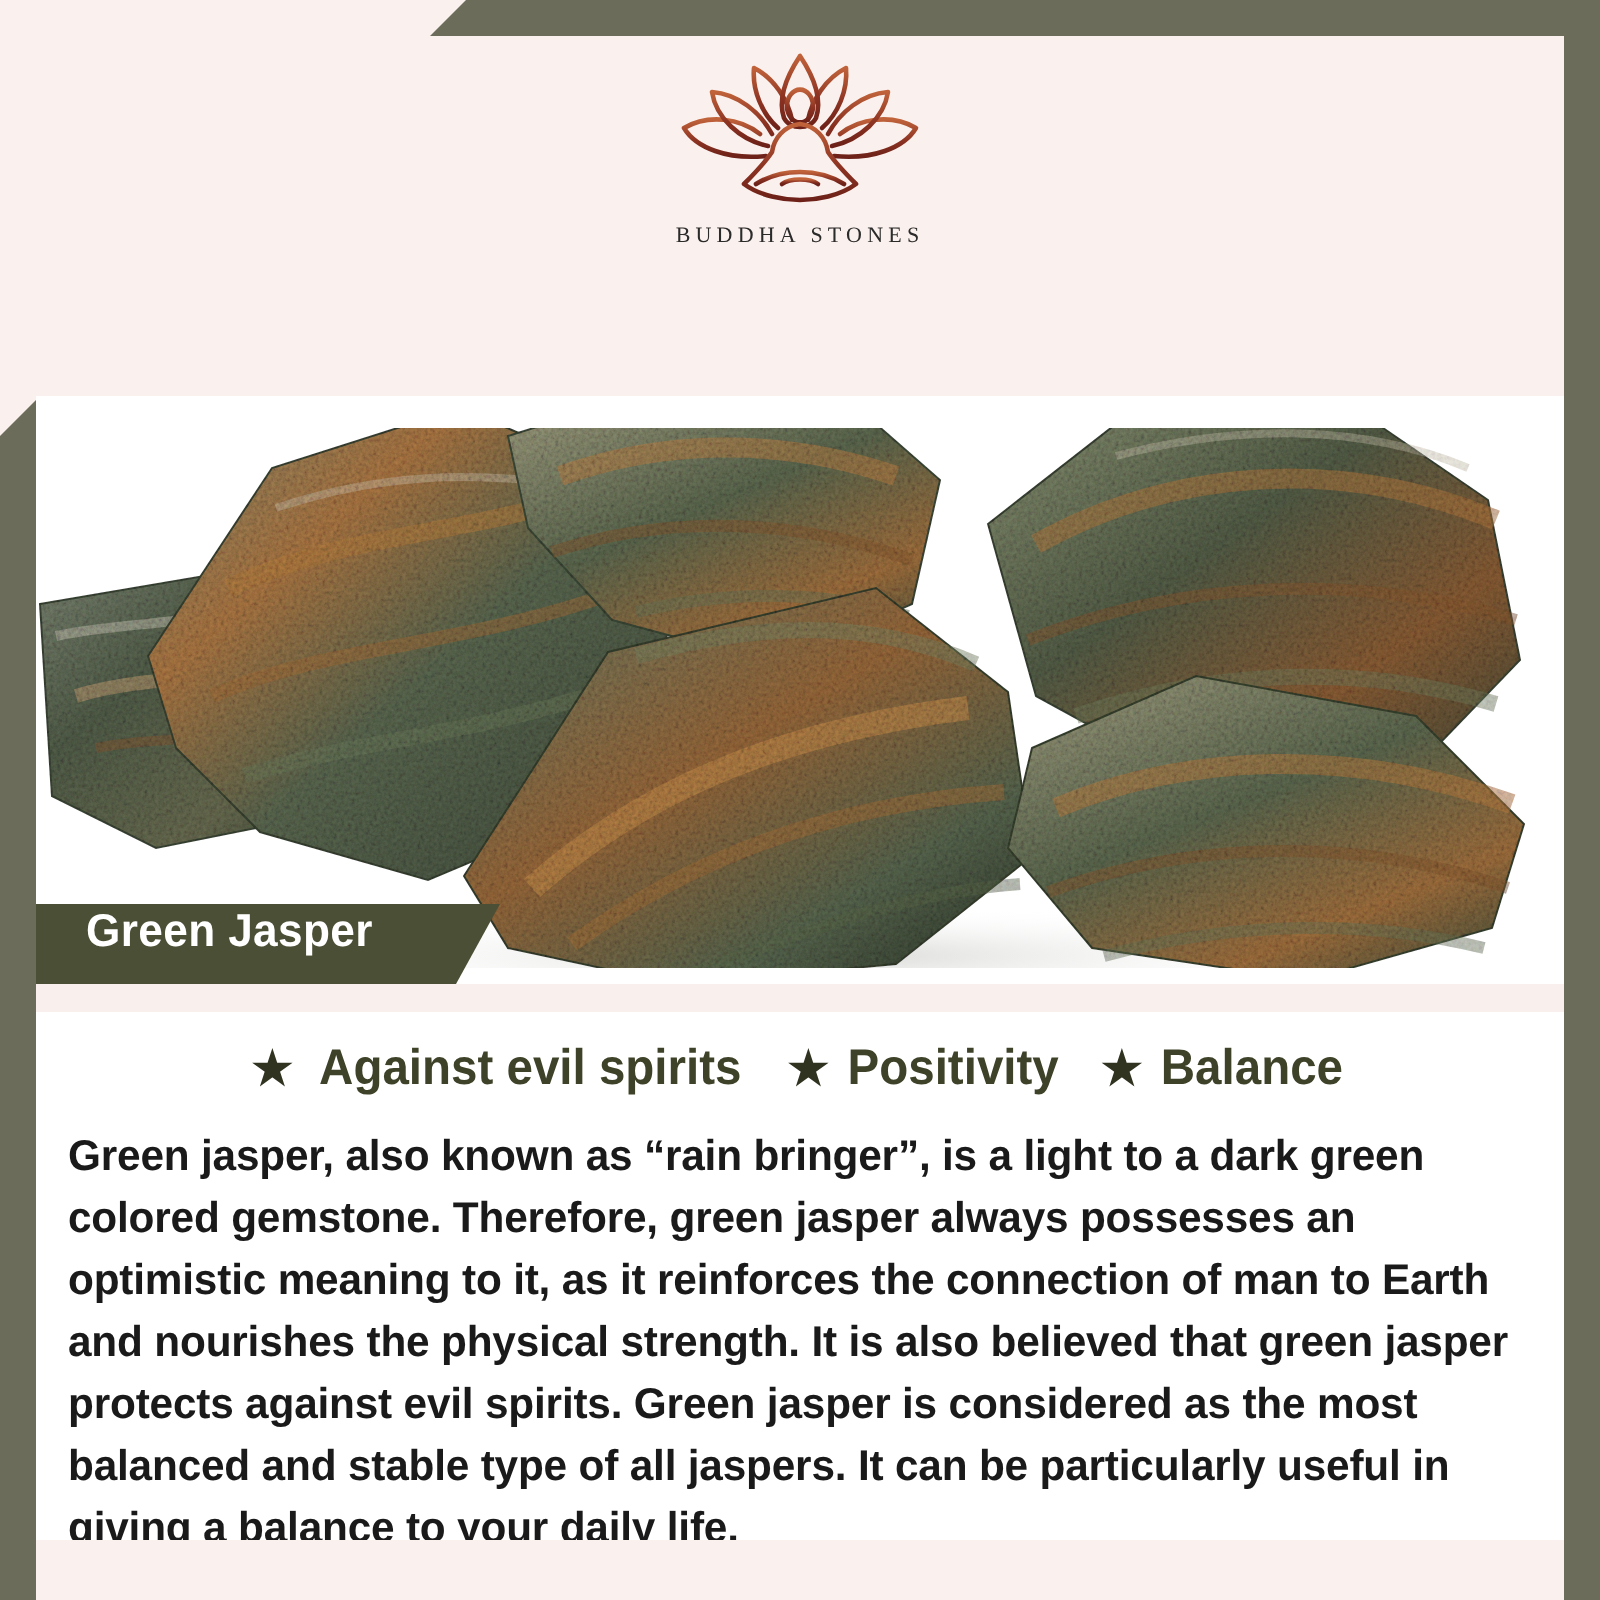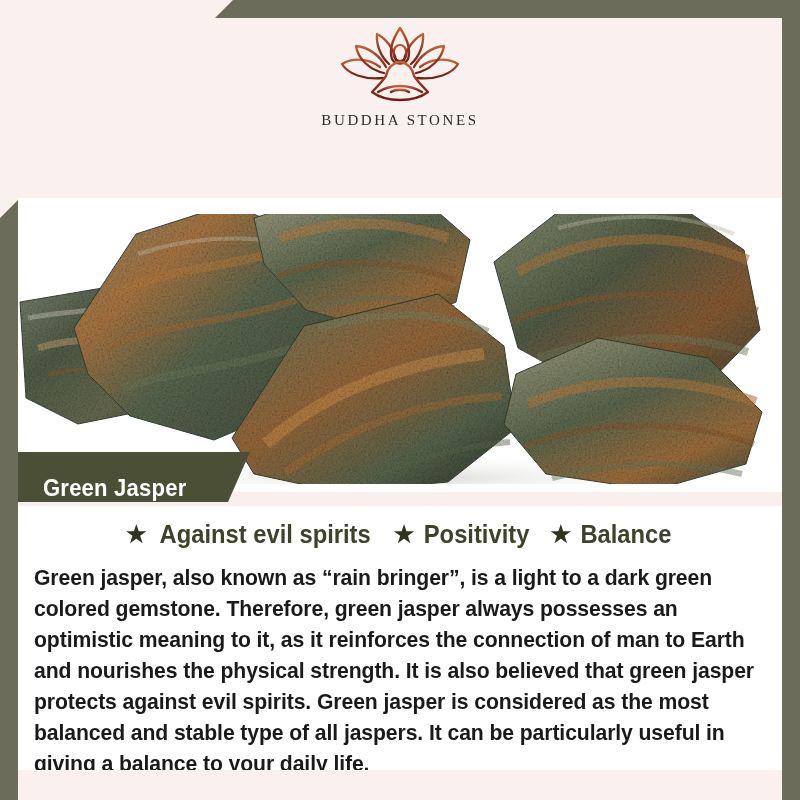--- a/index.html
+++ b/index.html
@@ -80,21 +80,21 @@
     padding-top: 8px;
   }
   .logo-mark {
     width: 128px;
     height: 84px;
     display: block;
   }
   .logo-word {
     margin-top: 2px;
     font-family: "Liberation Serif", serif;
-    font-size: 15px;
+    font-size: 11px;
     letter-spacing: 2.6px;
     color: #2b2b2b;
     font-weight: 400;
   }
 
   
   .title-plaque {
     position: absolute;
     left: 150px;
     top: 122px;
@@ -124,25 +124,25 @@
     background: #ffffff;
     overflow: hidden;
   }
   .photo svg { display: block; width: 100%; height: 100%; }
 
   
   .name-banner {
     position: absolute;
     left: 0;
     top: 434px;
-    height: 50px;
+    height: 40px;
     min-width: 232px;
     background: #4b4f35;
     display: flex;
-    align-items: flex-end;
+    align-items: flex-start;
     padding-left: 22px;
     padding-right: 34px;
     clip-path: polygon(0 0, 100% 0, calc(100% - 22px) 100%, 0 100%);
     z-index: 5;
   }
   .name-banner span {
     font-family: "Liberation Sans Narrow", "Liberation Sans", sans-serif;
     font-size: 23px;
     font-weight: bold;
     color: #ffffff;

